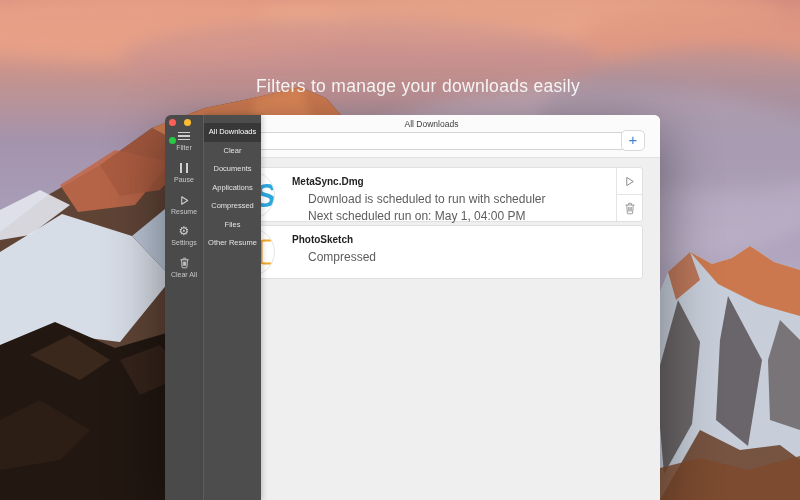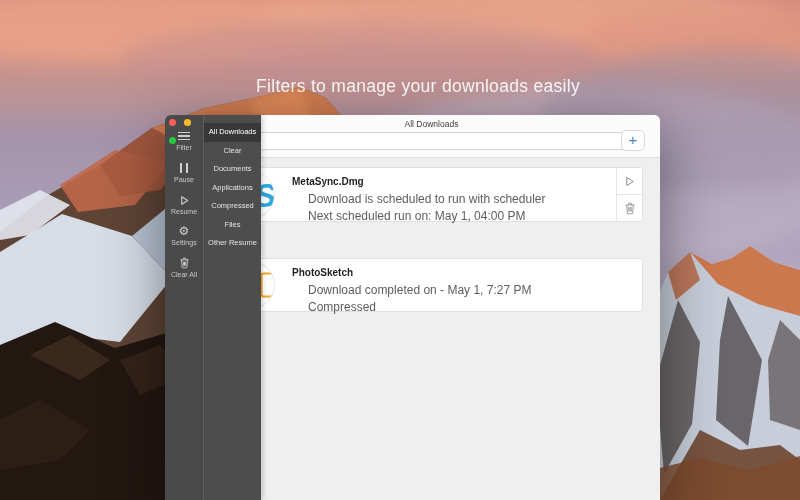--- a/index.html
+++ b/index.html
@@ -34,21 +34,21 @@
   .search{position:absolute;left:8px;top:17px;width:405px;height:16px;background:#fff;
           border:1px solid #d4d4d4;border-radius:4px;outline:none;font-size:8px;padding:0 5px;box-sizing:content-box;}
   .add-btn{position:absolute;left:418px;top:15px;width:24px;height:21px;background:#fff;
            border:1px solid #d9d9d9;border-radius:5px;box-sizing:border-box;
            color:#4285c9;font-size:15px;line-height:18px;text-align:center;cursor:pointer;}
 
   .list{position:absolute;left:0;top:43px;width:457px;height:342px;}
   .card{position:absolute;left:10px;width:430px;background:#fff;border:1px solid #e0e0e0;
         border-radius:3px;box-sizing:border-box;}
   .card1{top:9px;height:55px;}
-  .card2{top:100px;height:54px;}
+  .card2{top:67px;height:54px;}
   .file-badge{position:absolute;top:50%;transform:translateY(-50%);left:13px;width:46px;height:46px;
               border:1px solid #e4e4e4;border-radius:50%;background:#fff;overflow:hidden;}
   .badge-glyph{position:absolute;top:50%;left:50%;transform:translate(-50%,-50%);}
   .glyph-s{font-size:34px;font-weight:bold;color:#2ea7dd;font-style:italic;margin-left:14px;}
   .glyph-zip{width:13px;height:21px;border:2px solid #f5a623;border-radius:3px;margin-left:18px;}
   .card-text{position:absolute;left:78px;top:8px;right:120px;}
   .card-title{font-size:10px;font-weight:bold;color:#1f1f1f;margin-bottom:4.5px;}
   .card-line{font-size:12px;color:#5d5d5d;margin-bottom:3.5px;white-space:nowrap;padding-left:16px;}
   .card-actions{position:absolute;right:0;top:0;bottom:0;width:25px;border-left:1px solid #e4e4e4;
                 display:flex;flex-direction:column;}
@@ -213,21 +213,20 @@
             </div>
           </div>
         </div>
 
         <div class="card card2">
           <div class="file-badge">
             <span class="badge-glyph glyph-zip"></span>
           </div>
           <div class="card-text">
             <div class="card-title">PhotoSketch</div>
-            <div class="card-line">Download completed on - May 1, 7:27 PM</div>
             <div class="card-line">Compressed</div>
           </div>
         </div>
 
       </div>
     </div>
 
     <div class="flyout">
       <div class="fly-list">
         <div class="fly-item active">All Downloads</div>

